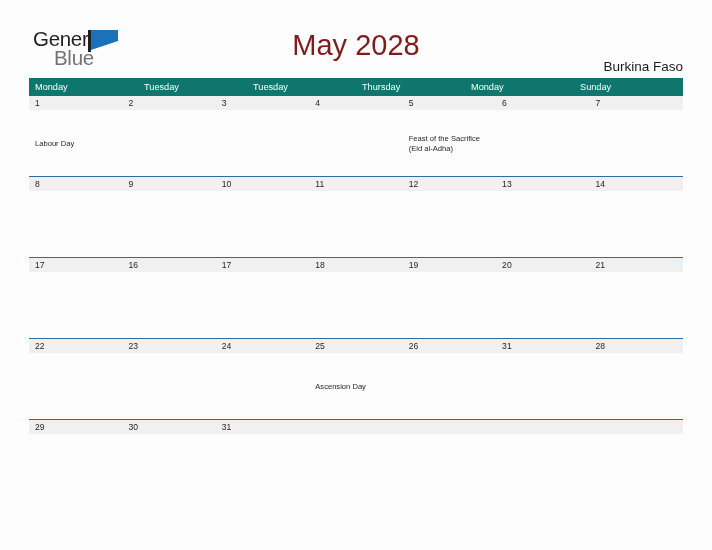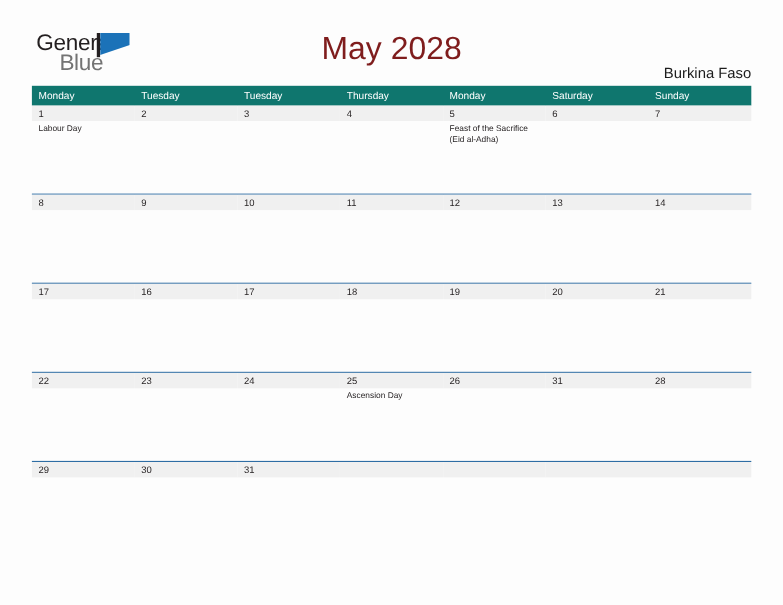--- a/index.html
+++ b/index.html
@@ -170,20 +170,21 @@
   }
   .cell .event {
     font-size: 7.6px;
     color: #231f20;
     line-height: 9.6px;
     word-wrap: break-word;
   }
 
   .week-body {
     height: 66px;
+    align-items: center;
   }
   .week.short .week-body {
     height: 22px;
   }
 </style>
 </head>
 <body>
 
 <div class="page">
 
@@ -204,21 +205,20 @@
 
   </div>
 
   <div class="calendar">
     <div class="week-head">
         <div class="dow">Monday</div>
         <div class="dow">Tuesday</div>
         <div class="dow">Tuesday</div>
         <div class="dow">Thursday</div>
         <div class="dow">Monday</div>
-        <div class="dow">Saturday</div>
         <div class="dow">Sunday</div>
       </div>
     <div class="weeks">
         <div class="week">
           <div class="week-row">
             <div class="cell">
               <span class="daynum">1</span>
             </div>
             <div class="cell">
               <span class="daynum">2</span>

